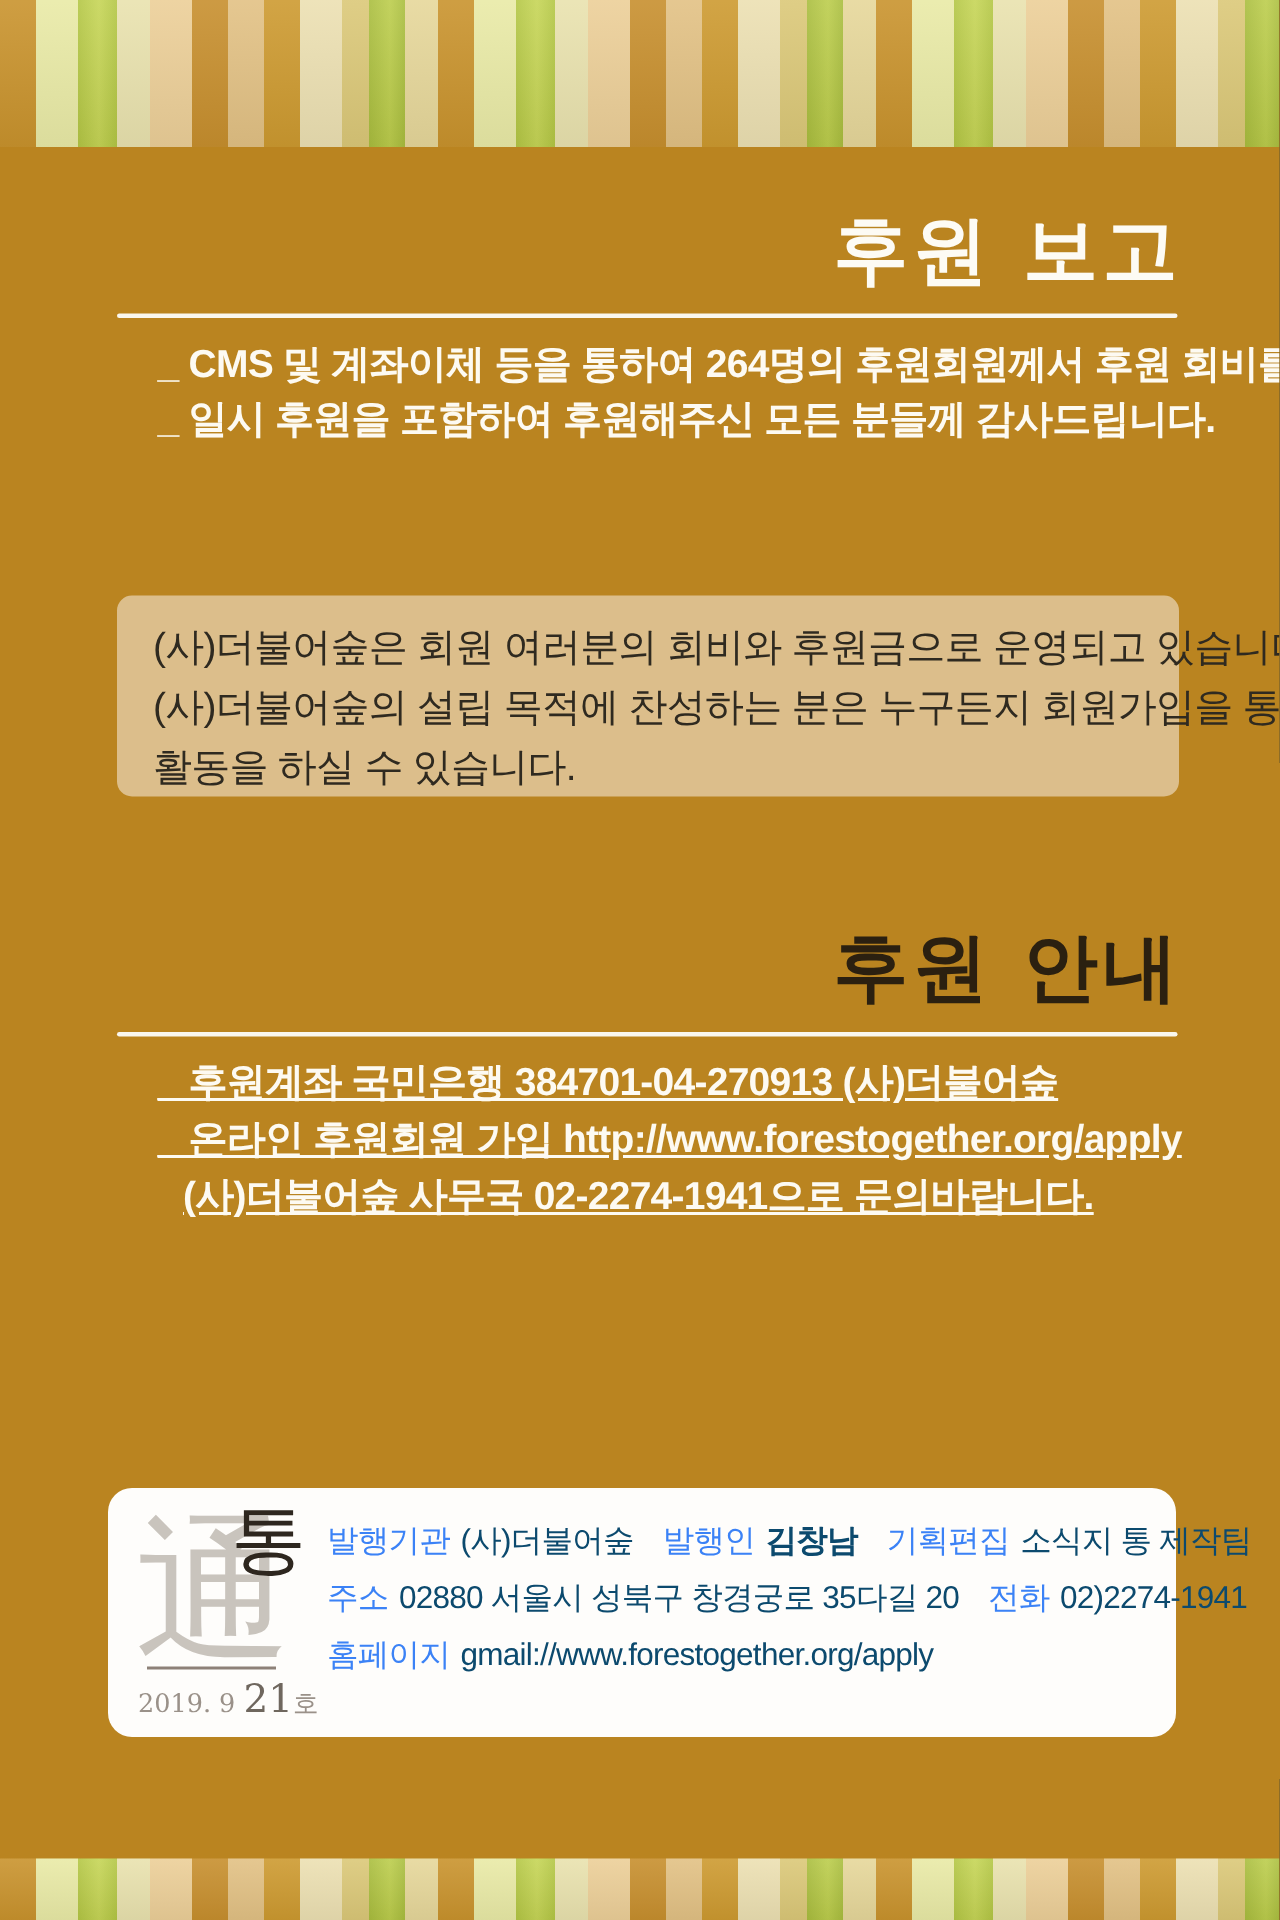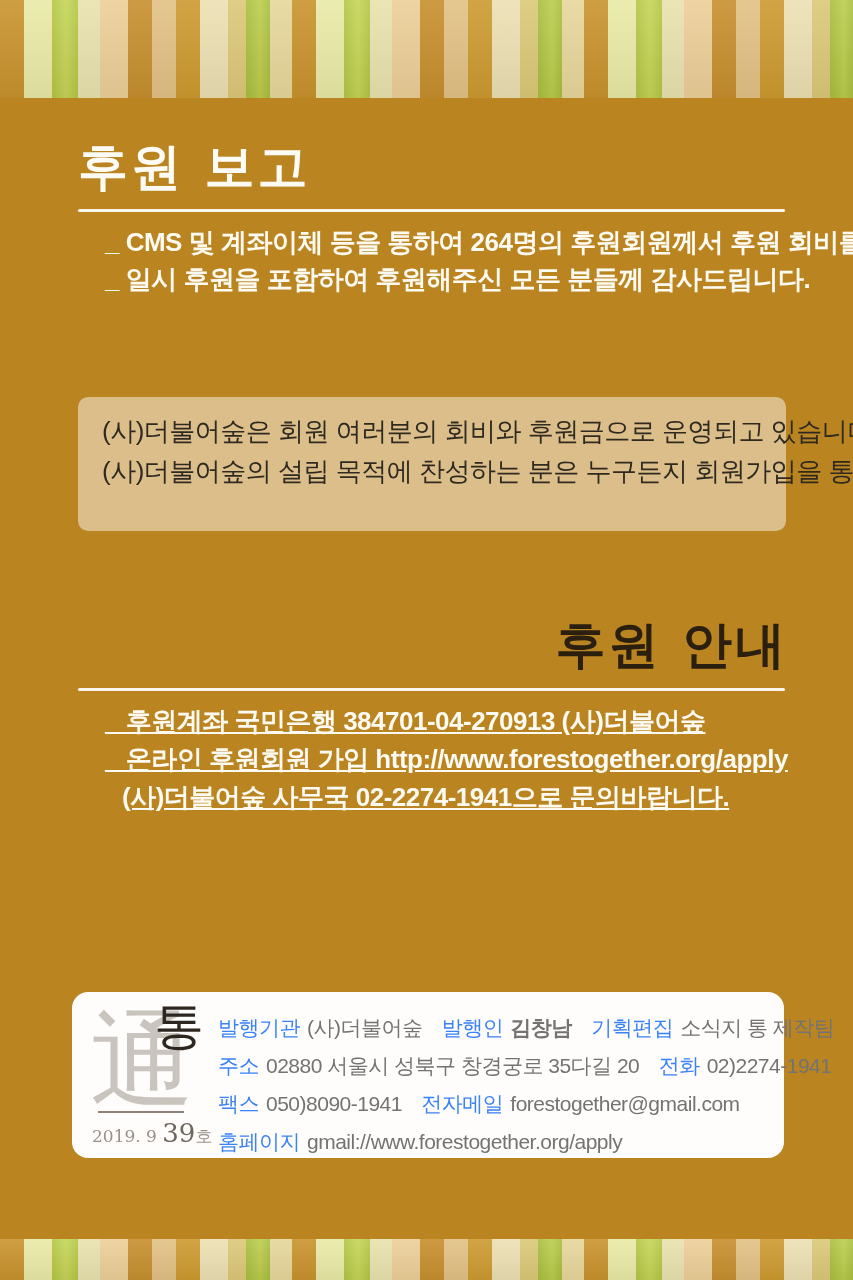--- a/index.html
+++ b/index.html
@@ -99,76 +99,73 @@
   .issue-no{font-size:26px;color:#6f675e;}
   .issue-suffix{font-size:17px;}
 
   .info-block{
     position:absolute;left:146px;top:17px;width:556px;
     font-size:21px;letter-spacing:-0.5px;
   }
   .info-row{line-height:38px;white-space:nowrap;}
   .pair{margin-right:14px;}
   .lbl{color:#3b82f6;margin-right:7px;}
-  .val{color:#737373;}
+  .val{color:#0c4a6e;}
   .val-bold{font-weight:bold;}
 </style>
 </head>
 <body>
 
 <div class="page">
 
   <div class="stripes stripes-top"></div>
 
-  <div class="section-title title-light" style="top:134px;">후원 보고</div>
+  <div class="section-title title-light" style="top:134px;text-align:right;">후원 보고</div>
   <div class="rule" style="top:209px;"></div>
 
   <div id="report-lines" class="body-lines" style="top:224px;">
     <div class="line">_ CMS 및 계좌이체 등을 통하여 264명의 후원회원께서 후원 회비를</div>
     <div class="line">_ 일시 후원을 포함하여 후원해주신 모든 분들께 감사드립니다.</div>
   </div>
 
   <div class="notice-box">
     <div class="line">(사)더불어숲은 회원 여러분의 회비와 후원금으로 운영되고 있습니다.</div>
     <div class="line">(사)더불어숲의 설립 목적에 찬성하는 분은 누구든지 회원가입을 통해 회원</div>
+    <div class="line">활동을 하실 수 있습니다.</div>
   </div>
 
   <div class="section-title title-dark" style="top:612px;">후원 안내</div>
   <div class="rule" style="top:688px;"></div>
 
   <div id="guide-lines" class="body-lines" style="top:702px;">
     <div class="line">_ 후원계좌  국민은행 384701-04-270913  (사)더불어숲</div>
     <div class="line">_ 온라인 후원회원 가입  http://www.forestogether.org/apply</div>
     <div class="line indent-sm">(사)더불어숲 사무국 02-2274-1941으로 문의바랍니다.</div>
   </div>
 
   <div class="footer-card">
 
     <div class="logo-block">
       <div class="logo-hanja">通</div>
       <div class="logo-hangul">통</div>
       <div class="logo-divider"></div>
-      <div class="issue-line"><span>2019. 9</span> <span class="issue-no">39</span><span class="issue-suffix">호</span></div>
+      <div class="issue-line"><span>2019. 9</span> <span class="issue-no">21</span><span class="issue-suffix">호</span></div>
     </div>
 
     <div class="info-block">
       <div class="info-row">
         <span class="pair"><span class="lbl">발행기관</span><span class="val">(사)더불어숲</span></span>
         <span class="pair"><span class="lbl">발행인</span><span class="val val-bold">김창남</span></span>
         <span class="pair"><span class="lbl">기획편집</span><span class="val">소식지 통 제작팀</span></span>
       </div>
       <div class="info-row">
         <span class="pair"><span class="lbl">주소</span><span class="val">02880 서울시 성북구 창경궁로 35다길 20</span></span>
         <span class="pair"><span class="lbl">전화</span><span class="val">02)2274-1941</span></span>
       </div>
       <div class="info-row">
-        <span class="pair"><span class="lbl">팩스</span><span class="val">050)8090-1941</span></span>
-        <span class="pair"><span class="lbl">전자메일</span><span class="val">forestogether@gmail.com</span></span>
-      </div>
-      <div class="info-row">
         <span class="pair"><span class="lbl">홈페이지</span><span class="val">gmail://www.forestogether.org/apply</span></span>
       </div>
     </div>
 
   </div>
 
   <div class="stripes stripes-bottom"></div>
 
 </div>
 

